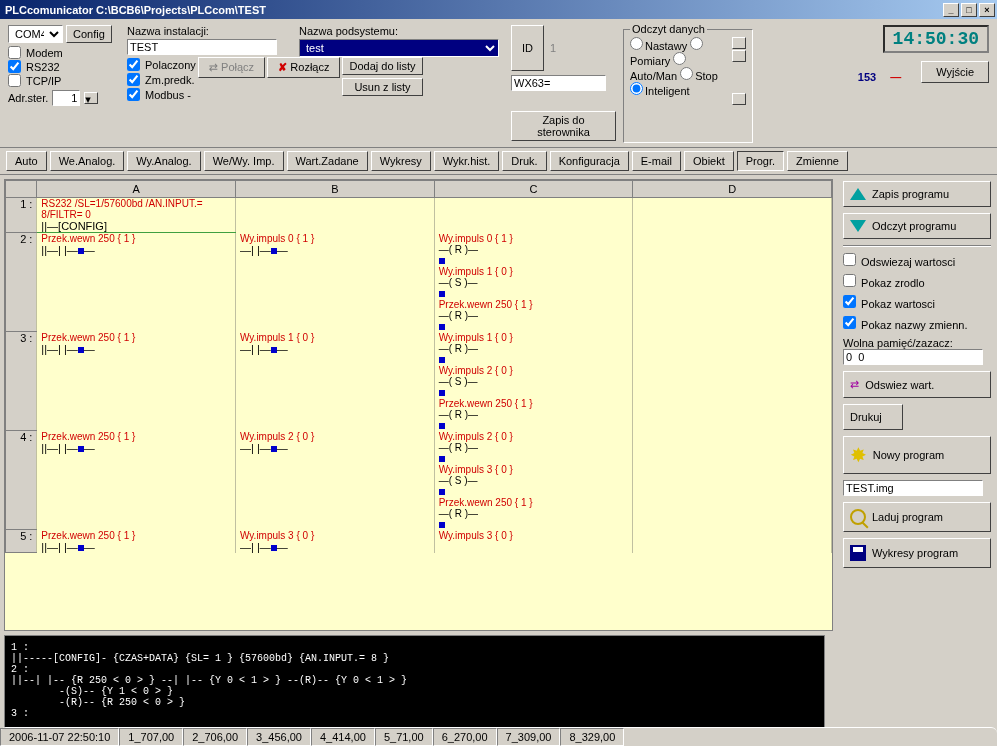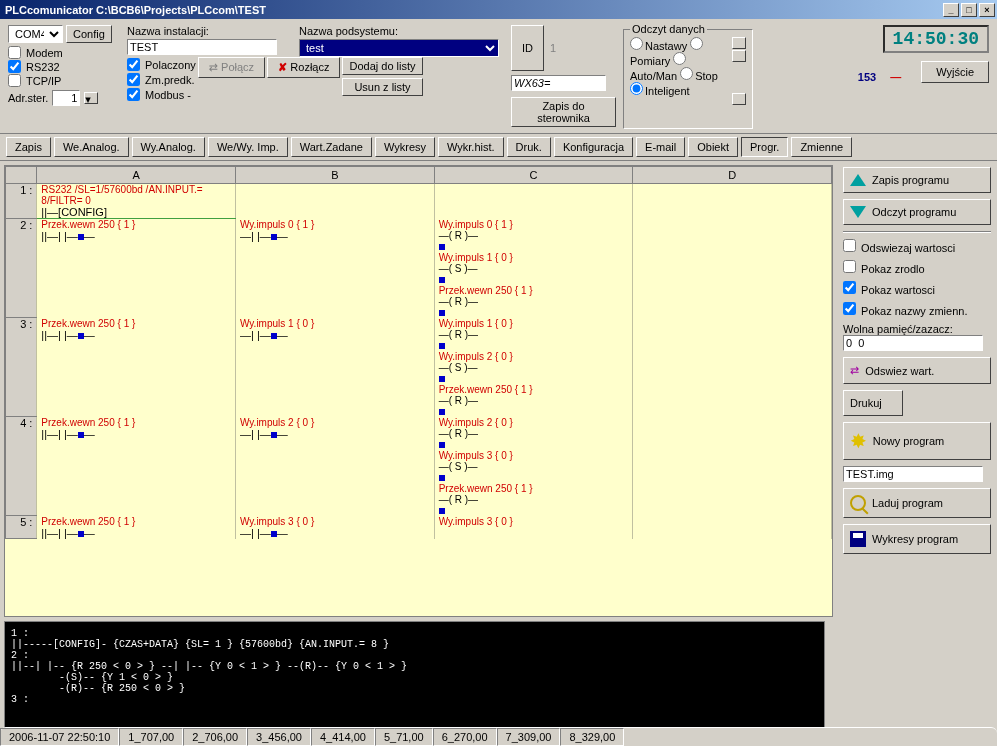--- a/index.html
+++ b/index.html
@@ -115,21 +115,21 @@
         <button class="btn" style="padding:2px 6px">Usun z listy</button>
       </div>
     </div>
   </div>
 
   <div class="grp" style="width:110px">
     <div style="display:flex;gap:6px;margin-bottom:4px;align-items:center">
       <button class="btn" style="padding:16px 10px">ID</button>
       <span style="color:#808080">1</span>
     </div>
-    <input type="text" style="width: 95px; margin-bottom: 6px; font-style: italic;" value="WX63=">
+    <input type="text" style="width: 95px; margin-bottom: 20px;" value="WX63=">
     <button class="btn" style="width:105px;padding:2px 4px">Zapis do sterownika</button>
   </div>
 
   <fieldset class="fieldset" style="width:130px">
     <legend>Odczyt danych</legend>
     <div style="display:flex">
       <div style="flex:1">
         <label><input type="radio" name="od" style=""><span>Nastawy</span></label>
         <label><input type="radio" name="od" style=""><span>Pomiary</span></label>
         <label><input type="radio" name="od" style=""><span>Auto/Man</span></label>
@@ -150,21 +150,21 @@
       <div style="display:flex;gap:14px">
         <span class="numdisp">153</span>
         <span class="reddash">—</span>
       </div>
       <button class="btn" style="padding:4px 14px">Wyjście</button>
     </div>
   </div>
 </div>
 
 <div class="tabrow" id="tabrow">
-    <div class="tab">Zapis</div>
+    <div class="tab">Auto</div>
     <div class="tab">We.Analog.</div>
     <div class="tab">Wy.Analog.</div>
     <div class="tab">We/Wy. Imp.</div>
     <div class="tab">Wart.Zadane</div>
     <div class="tab">Wykresy</div>
     <div class="tab">Wykr.hist.</div>
     <div class="tab">Druk.</div>
     <div class="tab">Konfiguracja</div>
     <div class="tab">E-mail</div>
     <div class="tab">Obiekt</div>

